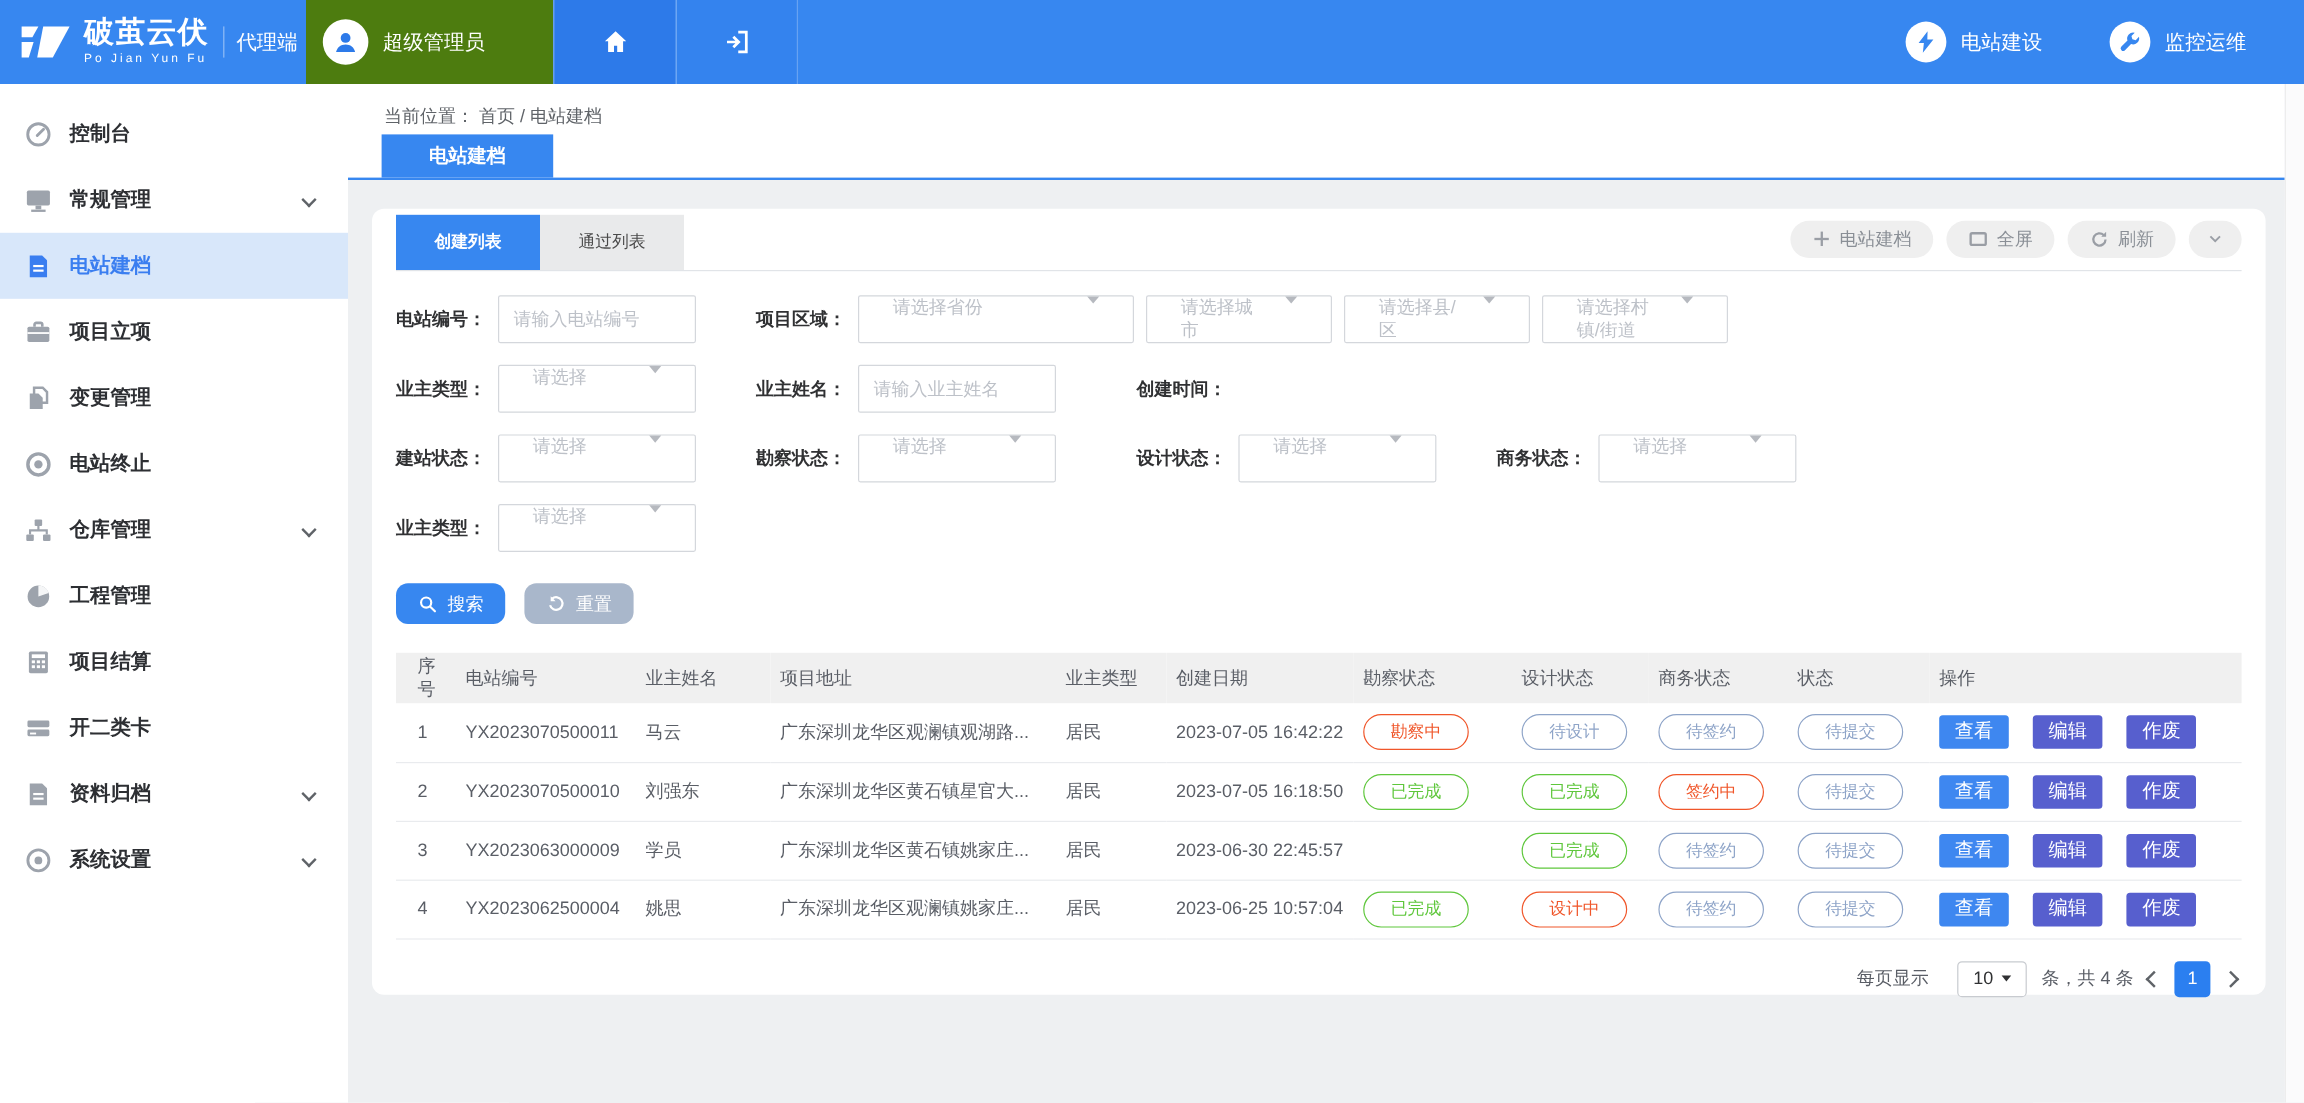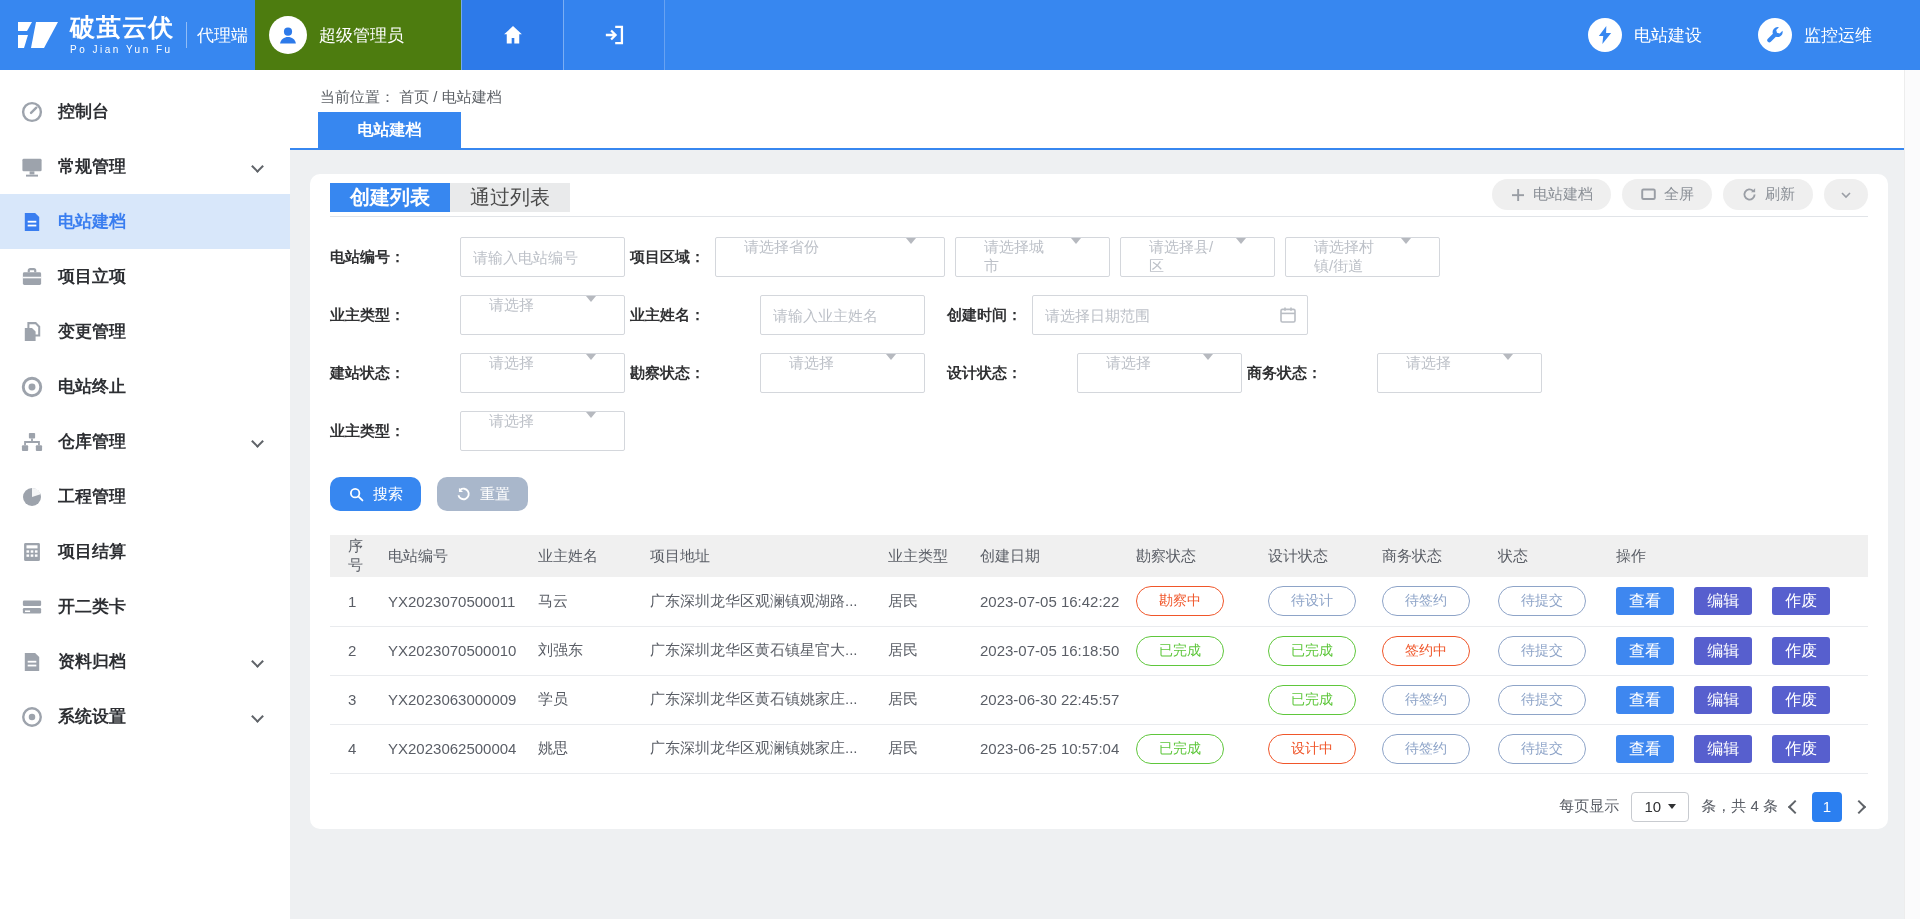--- a/index.html
+++ b/index.html
@@ -43,40 +43,40 @@
   .main { position:absolute; left:290px; top:70px; right:16px; bottom:0; }
   .head-strip { background:#fff; height:80px; border-bottom:2px solid #3787f0; position:relative; }
   .breadcrumb { padding:18px 0 0 30px; font-size:15px; color:#5f6368; }
   .page-tab { position:absolute; left:28px; bottom:0; width:143px; height:36px; background:#3787f0; color:#fff; font-size:16px; font-weight:600; display:flex; align-items:center; justify-content:center; }
 
   .content { padding:24px 16px 0 20px; }
   .panel { background:#fff; border-radius:10px; height:655px; padding:5px 20px 0 20px; }
 
   .panel-head { display:flex; align-items:center; border-bottom:1px solid #e1e4e8; }
   .ptabs { display:flex; }
-  .ptab { width:120px; height:29px; display:flex; align-items:center; justify-content:center; font-size:20px; cursor:pointer; background:#e9eaeb; color:#4a4a4a; }
+  .ptab { width:120px; height:46px; display:flex; align-items:center; justify-content:center; font-size:14px; cursor:pointer; background:#e9eaeb; color:#4a4a4a; }
   .ptab.active { background:#3787f0; color:#fff; font-weight:600; }
   .toolbar { margin-left:auto; display:flex; gap:11px; align-items:center; padding-bottom:6px; }
   .pill { height:31px; border-radius:16px; background:#efefef; color:#8a8f96; font-size:15px; display:flex; align-items:center; gap:7px; padding:0 18px; cursor:pointer; }
   .pill svg { color:#9a9ea5; }
 
   
   .filters { margin-top:20px; }
   .frow { display:flex; align-items:center; margin-bottom:18px; }
   .fgroup { display:flex; align-items:center; width:300px; flex:none; }
   .fgroup.w317 { width:317px; }
   .fgroup.auto { width:auto; }
   .flabel { font-weight:700; font-size:15px; color:#303133; white-space:nowrap; margin-right:10px; }
   .ctl { height:40px; border:1px solid #d4d7dc; border-radius:2px; background:#fff; font-size:15px; color:#60646b; }
   input.ctl { padding:0 12px; outline:none; }
   input.ctl::placeholder { color:#bdc1c8; }
   .select { display:flex; align-items:flex-start; justify-content:space-between; padding:0 28px; cursor:pointer;gap:16px; }
   .select .ph { color:#bdc1c8; }
   .caret { width:0; height:0; border-left:5px solid transparent; border-right:5px solid transparent; border-top:6px solid #b6b9bf; }
-  .w165 { width:165px;margin-left:45px; } .w230 { width:230px; } .w155 { width:155px; }
+  .w165 { width:165px; } .w230 { width:230px; } .w155 { width:155px; }
   .gap10 { margin-left:10px; }
   .date-wrap { position:relative; }
   .date-wrap input { width:276px; padding-right:36px; }
   .date-wrap .cal { position:absolute; right:10px; top:10px; }
 
   .btn-row { margin:26px 0 24px; display:flex; }
   .btn { height:34px; padding:0 18px; border:none; border-radius:10px; color:#fff; font-size:15px; display:inline-flex; align-items:center; gap:8px; cursor:pointer; font-family:inherit; }
   .btn-search { background:#3787f0; }
   .btn-reset { background:#a9b7cb; margin-left:16px; }
 
@@ -90,21 +90,21 @@
   .badge:empty { display:none; }
   .badge[data-color="orange"] { color:#f0562a; border-color:#f0562a; }
   .badge[data-color="green"]  { color:#5fc73c; border-color:#5fc73c; }
   .badge[data-color="blue"]   { color:#8ea4c8; border-color:#8ea4c8; }
   .act { display:inline-block; min-width:58px; height:28px; line-height:28px; text-align:center; border-radius:3px; color:#fff; font-size:16px; margin-right:16px; cursor:pointer; }
   .act-view { background:#3e87f0; }
   .act-edit, .act-void { background:#575fce; }
 
   
   .pagination { display:flex; justify-content:flex-end; align-items:center; margin-top:18px; gap:12px; font-size:15px; color:#5a5e66; padding-right:4px; }
-  .pg-select { width:58px; height:30px; border:1px solid #c8cbd0; border-radius:4px; background:#fff; display:flex; align-items:center; justify-content:center; gap:7px; cursor:pointer; color:#303133; }
+  .pg-select { width:58px; height:30px; border:1px solid #c8cbd0; border-radius:4px; background:#fff; display:flex; align-items:center; justify-content:center; gap:7px; cursor:pointer; color:#303133;margin-left:12px; }
   .pg-select .caret { border-top-width:5px; border-left-width:4px; border-right-width:4px; border-top-color:#303133; }
   .pg-chev { width:10px; height:10px; border-left:2px solid #5f6368; border-bottom:2px solid #5f6368; cursor:pointer; }
   .pg-chev.left  { transform:rotate(45deg); }
   .pg-chev.right { transform:rotate(225deg); }
   .pg-page { width:30px; height:30px; border-radius:4px; background:#2b7ff0; color:#fff; display:flex; align-items:center; justify-content:center; cursor:pointer; }
 
   
   .gutter { position:absolute; right:0; top:70px; bottom:0; width:16px; background:#fbfbfc; border-left:1px solid #ededed; z-index:25; }
 </style>
 </head>
@@ -369,28 +369,20 @@
               <span class="ph">请选择</span>
                 <span class="caret"></span>
             </div>
           </div>
           <div class="fgroup w317">
             <span class="flabel">业主姓名：</span>
             <input class="ctl w165" placeholder="请输入业主姓名" style="">
           </div>
           <div class="fgroup auto">
             <span class="flabel">创建时间：</span>
-            <div class="date-wrap">
-              <input class="ctl" placeholder="请选择日期范围" style="">
-              <svg class="cal" width="20" height="20" viewBox="0 0 20 20">
-                <rect x="3" y="4.4" width="14" height="12.6" rx="1.4" fill="none" stroke="#b9bdc4" stroke-width="1.6"></rect>
-                <path d="M3 8.4h14" stroke="#b9bdc4" stroke-width="1.6"></path>
-                <path d="M7 2.6v3.2M13 2.6v3.2" stroke="#b9bdc4" stroke-width="1.6"></path>
-              </svg>
-            </div>
           </div>
         </div>
 
         <div class="frow">
           <div class="fgroup">
             <span class="flabel">建站状态：</span>
             <div class="select ctl w165">
               <span class="ph">请选择</span>
                 <span class="caret"></span>
             </div>

